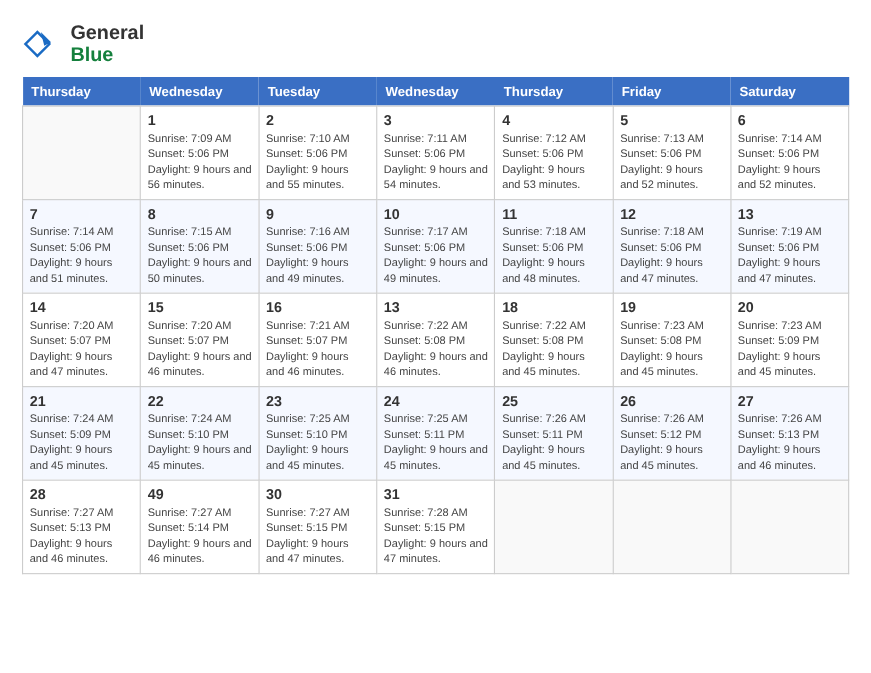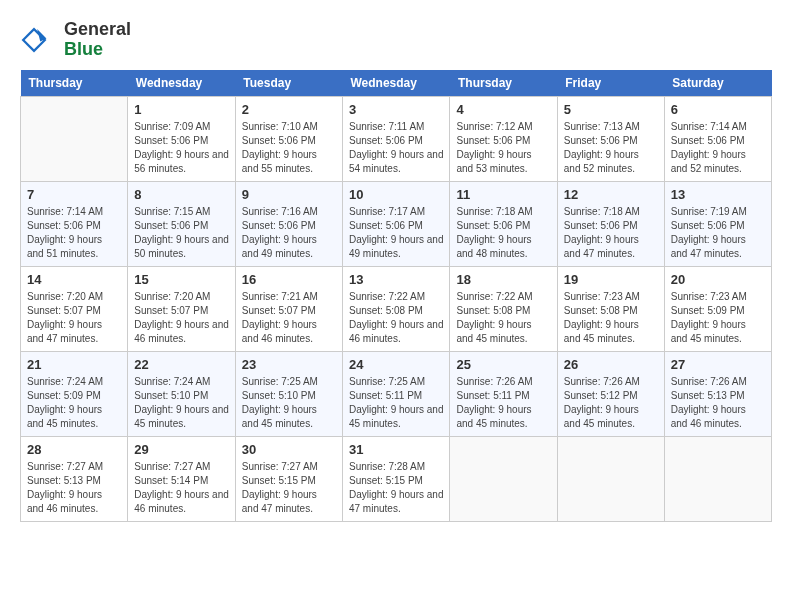--- a/index.html
+++ b/index.html
@@ -229,21 +229,21 @@
           <div class="day-num">27</div>
           <div class="cell-text">Sunrise: 7:26 AM<br>Sunset: 5:13 PM<br>Daylight: 9 hours and 46 minutes.</div>
         </td>
       </tr>
       <tr>
         <td>
           <div class="day-num">28</div>
           <div class="cell-text">Sunrise: 7:27 AM<br>Sunset: 5:13 PM<br>Daylight: 9 hours and 46 minutes.</div>
         </td>
         <td>
-          <div class="day-num">29</div>
+          <div class="day-num">49</div>
           <div class="cell-text">Sunrise: 7:27 AM<br>Sunset: 5:14 PM<br>Daylight: 9 hours and 46 minutes.</div>
         </td>
         <td>
           <div class="day-num">30</div>
           <div class="cell-text">Sunrise: 7:27 AM<br>Sunset: 5:15 PM<br>Daylight: 9 hours and 47 minutes.</div>
         </td>
         <td>
           <div class="day-num">31</div>
           <div class="cell-text">Sunrise: 7:28 AM<br>Sunset: 5:15 PM<br>Daylight: 9 hours and 47 minutes.</div>
         </td>

